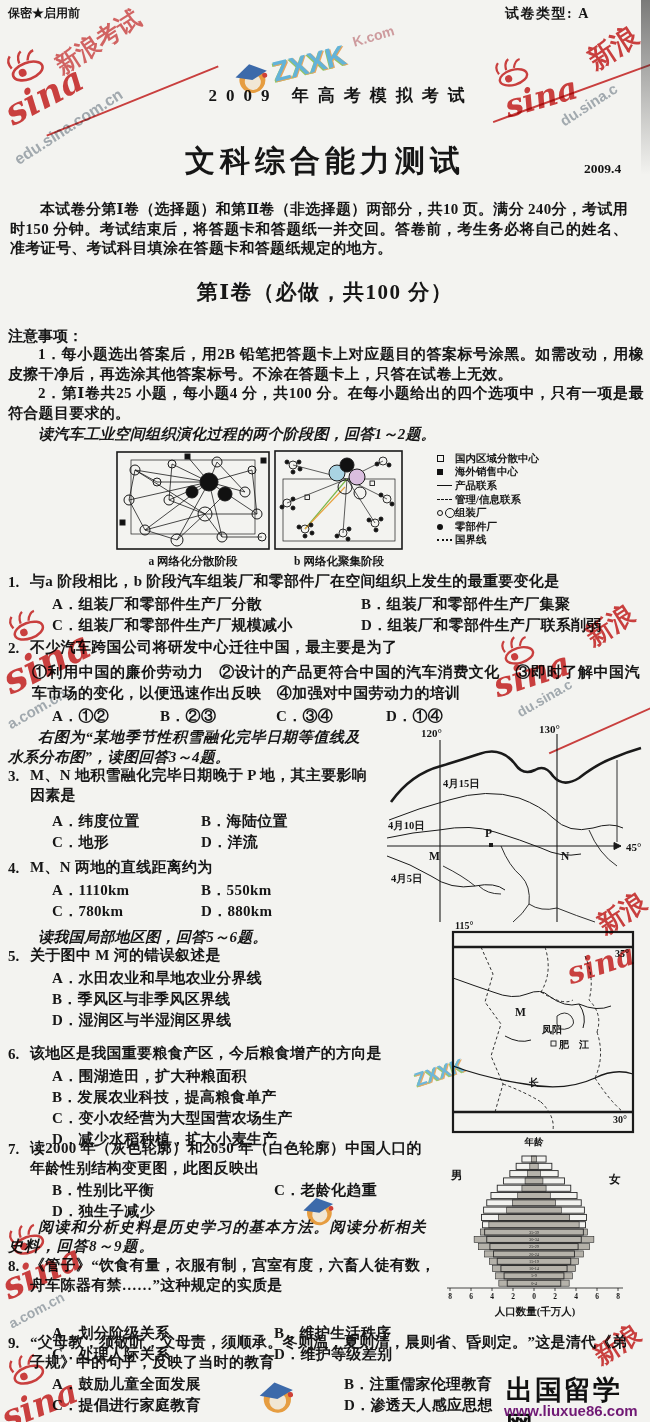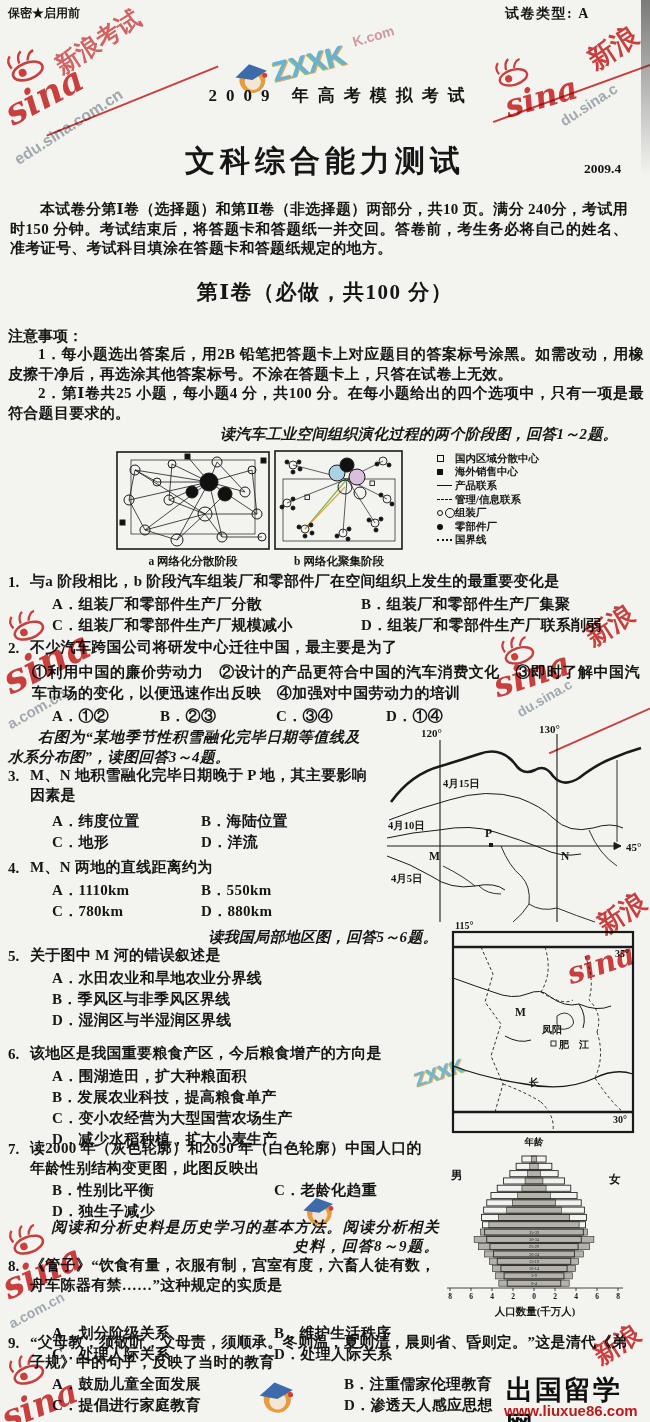--- a/index.html
+++ b/index.html
@@ -4,21 +4,21 @@
 <style>
   html,body{margin:0;padding:0;}
   body{background:#888;}
   #page{
     position:relative;width:650px;height:1422px;margin:0 auto;
     background:#f3f3f0;overflow:hidden;
     font-family:"Liberation Serif","DejaVu Serif",serif;
     color:#161616;
   }
   .abs{position:absolute;}
-  .txt{font-weight:600;font-size:15px;line-height:19.5px;letter-spacing:.3px;text-align:right;}
+  .txt{font-weight:600;font-size:15px;line-height:19.5px;letter-spacing:.3px;}
   .center{left:0;right:0;text-align:center;}
   .kai{font-style:italic;font-weight:700;}
   .just{text-align:justify;}
   .ind{text-indent:2em;}
   
   .q{position:absolute;display:flex;z-index:2;}
   .qnum{flex:none;width:22px;font-weight:700;font-size:15px;line-height:20px;}
   .qbody{flex:1;}
   .stem{font-weight:600;font-size:15px;line-height:19.5px;letter-spacing:.3px;}
   .opts{display:grid;padding-left:22px;margin-top:2px;column-gap:4px;}
@@ -41,21 +41,21 @@
   
   .wm{position:absolute;z-index:3;pointer-events:none;mix-blend-mode:multiply;}
   .wm-red{color:#d34242;font-weight:800;}
   .wm-sina{color:#d34242;font-weight:800;font-style:italic;font-family:"DejaVu Serif",serif;}
   .wm-gray{color:#a9b1b9;font-weight:700;font-family:"Liberation Sans","DejaVu Sans",sans-serif;}
   .wm-line{height:0;border-top:2px solid #d34242;}
   .wm-zx{color:#4db0e2;font-weight:800;font-family:"Liberation Sans","DejaVu Sans",sans-serif;
          text-shadow:1px 1px 0 #f0a04a,-1px 1px 0 #8bc451;}
   .scanband{position:absolute;z-index:4;pointer-events:none;}
   .footer-brand{font-size:27px;font-weight:800;letter-spacing:2px;color:#101010;}
-  .footer-url{font-size:15px;font-weight:800;color:#b91c1c;font-family:"Liberation Sans","DejaVu Sans",sans-serif;}
+  .footer-url{font-size:15px;font-weight:800;color:#701a75;font-family:"Liberation Sans","DejaVu Sans",sans-serif;}
 </style>
 </head>
 <body>
 
 <div id="page">
 
   <div class="wm wm-red abs" style="left:50px;top:26px;font-size:24px;transform:rotate(-33deg);opacity:.8;">新浪考试</div>
   <svg class="wm abs" style="left:6px;top:48px;transform:rotate(-20deg);" width="44" height="34" viewBox="0 0 40 30">
       <path d="M5 13 Q2 6 7 2 M13 11 Q13 3 18 1 M21 11 Q24 4 29 4" stroke="#d34242" stroke-width="2.2" fill="none"></path>
       <ellipse cx="18" cy="20" rx="14" ry="7.5" stroke="#d34242" stroke-width="2.4" fill="none"></ellipse>
@@ -541,21 +541,21 @@
   <div class="abs txt kai ind" style="left:8px;top:1218px;width:432px;letter-spacing:1.2px;line-height:19px;z-index:2;">阅读和分析史料是历史学习的基本方法。阅读分析相关史料，回答8～9题。</div>
 
   <div class="q" style="left:8px;top:1256px;width:437px;">
     <span class="qnum">8.</span>
     <div class="qbody">
       <div class="stem">《管子》“饮食有量，衣服有制，宫室有度，六畜人徒有数，舟车陈器有禁……”这种规定的实质是</div>
       <div class="opts" style="grid-template-columns:218px 1fr;margin-top:28px;">
         <span class="opt">A．划分阶级关系</span>
         <span class="opt">B．维护生活秩序</span>
         <span class="opt">C．处理人际关系</span>
-        <span class="opt">D．处理人际关系</span>
+        <span class="opt">D．维护等级差别</span>
       </div>
     </div>
   </div>
 
   <div class="q" style="left:8px;top:1333px;width:622px;">
     <span class="qnum">9.</span>
     <div class="qbody">
       <div class="stem">“父母教，须敬听，父母责，须顺承。冬则温，夏则清，晨则省、昏则定。”这是清代《弟子规》中的句子，反映了当时的教育</div>
       <div class="opts" style="grid-template-columns:288px 1fr;">
         <span class="opt">A．鼓励儿童全面发展</span>

